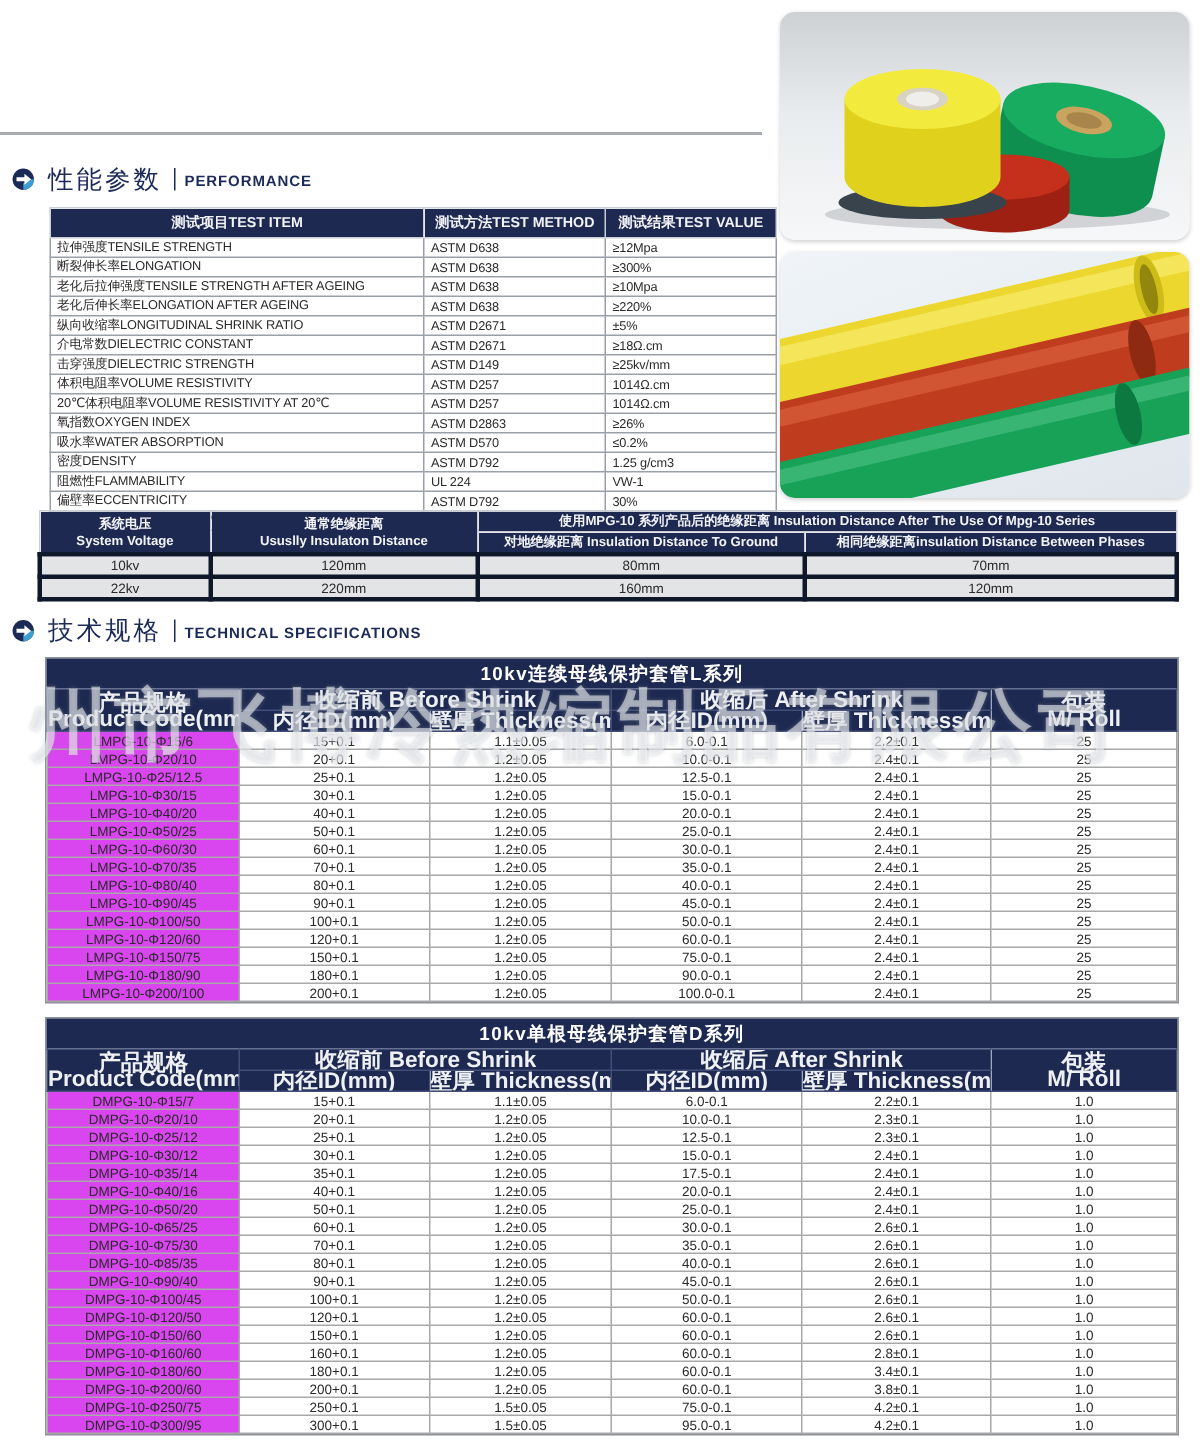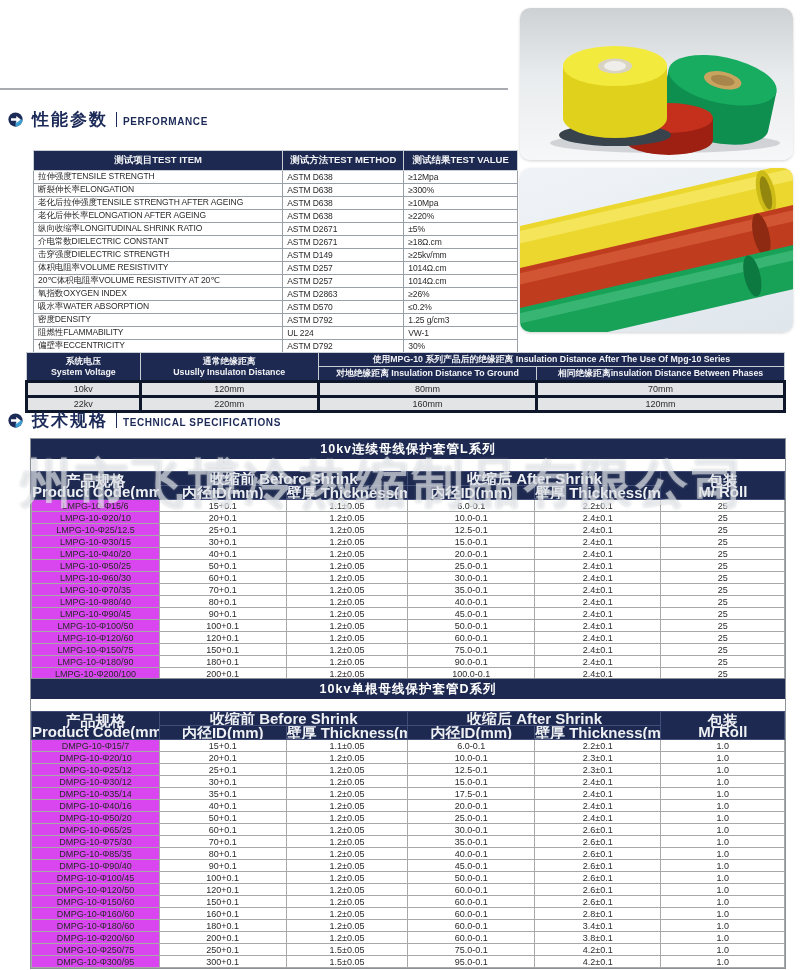--- a/index.html
+++ b/index.html
@@ -18,26 +18,26 @@
   
   .card { position:absolute; left:520px; width:273px; border-radius:10px; overflow:hidden; box-shadow:0 1px 3px rgba(0,0,0,0.18); }
   .card1 { top:8px;   height:152px; background:linear-gradient(180deg,#cdd1d4 0%,#e9ecee 45%,#f6f7f8 100%); }
   .card2 { top:168px; height:164px; background:linear-gradient(160deg,#f0f4f8 0%,#dfe6ec 100%); }
   .card svg { display:block; width:100%; height:100%; }
 
   
   .section-head { position:absolute; left:8px; display:flex; align-items:center; }
   .sec1 { top:108px; } .sec2 { top:409px; }
   .bullet { width:15px; height:15px; margin-right:9px; }
-  .sec-zh { font-size:17px; font-weight:bold; color:#1c2a58; letter-spacing:2px; }
+  .sec-zh { font-size:17px; font-weight:normal; color:#1c2a58; letter-spacing:2px; }
   .sec-sep { width:1px; height:15px; background:#1c2a58; margin:0 6px 0 8px; }
   .sec-en { font-size:10px; font-weight:bold; color:#1c2a58; letter-spacing:0.6px; padding-top:3px; }
 
   
-  table { border-collapse:collapse; table-layout:fixed;margin-top:12px; }
+  table { border-collapse:collapse; table-layout:fixed; }
   th, td { overflow:hidden; white-space:nowrap; }
 
   
   .perf { position:absolute; top:138px; left:33px; width:485px; }
   .perf th { background:#1d2950; color:#f2f3f6; font-size:9.5px; font-weight:bold; height:20px; border:1px solid #c9cdd4; text-align:center; }
   .perf td { border:1px solid #9aa0a8; height:12px; font-size:8.5px; color:#2a2a2a; padding:0 4px; letter-spacing:-0.1px; }
 
   
   .volt { position:absolute; top:340px; left:25px; width:761px; }
   .volt th { background:#1d2950; color:#f2f3f6; font-size:8.8px; font-weight:bold; border:1px solid #c9cdd4; line-height:11px; padding:1px 16px; text-align:center; }

